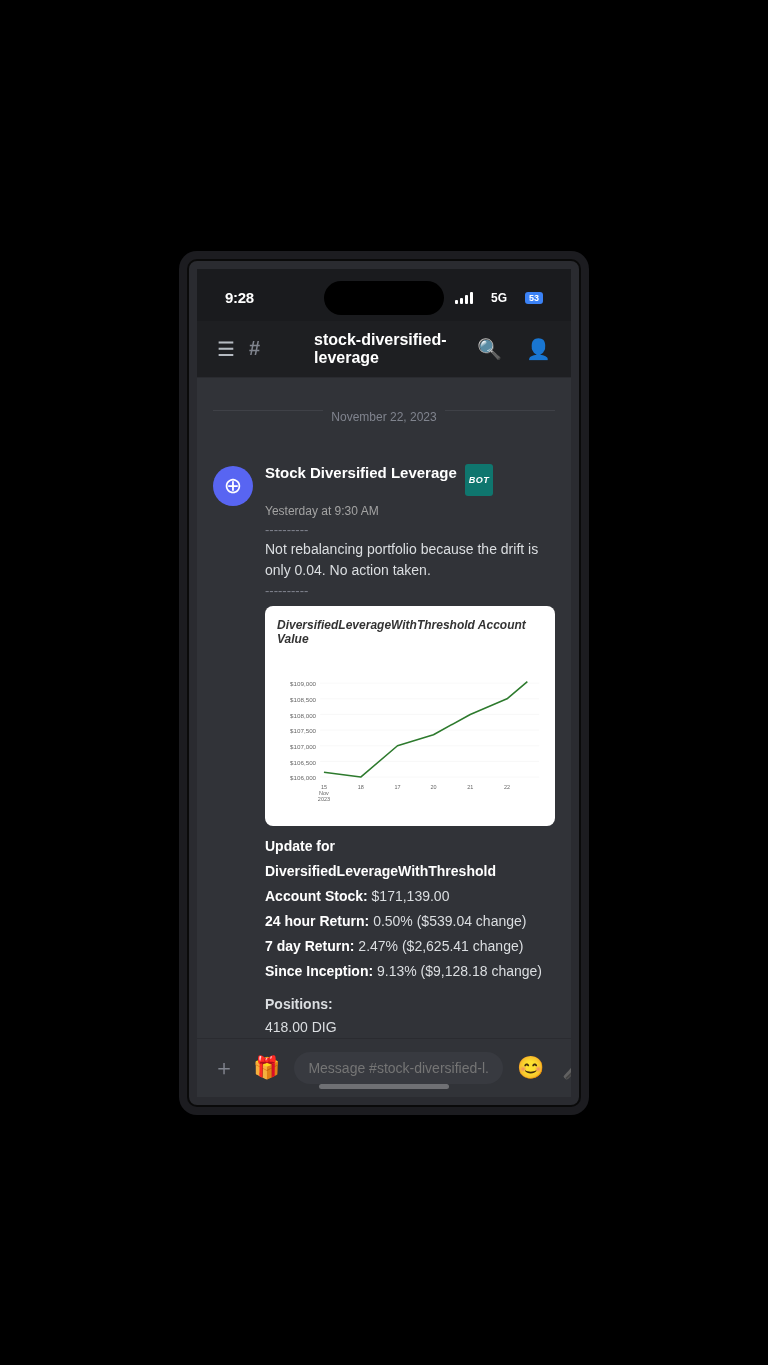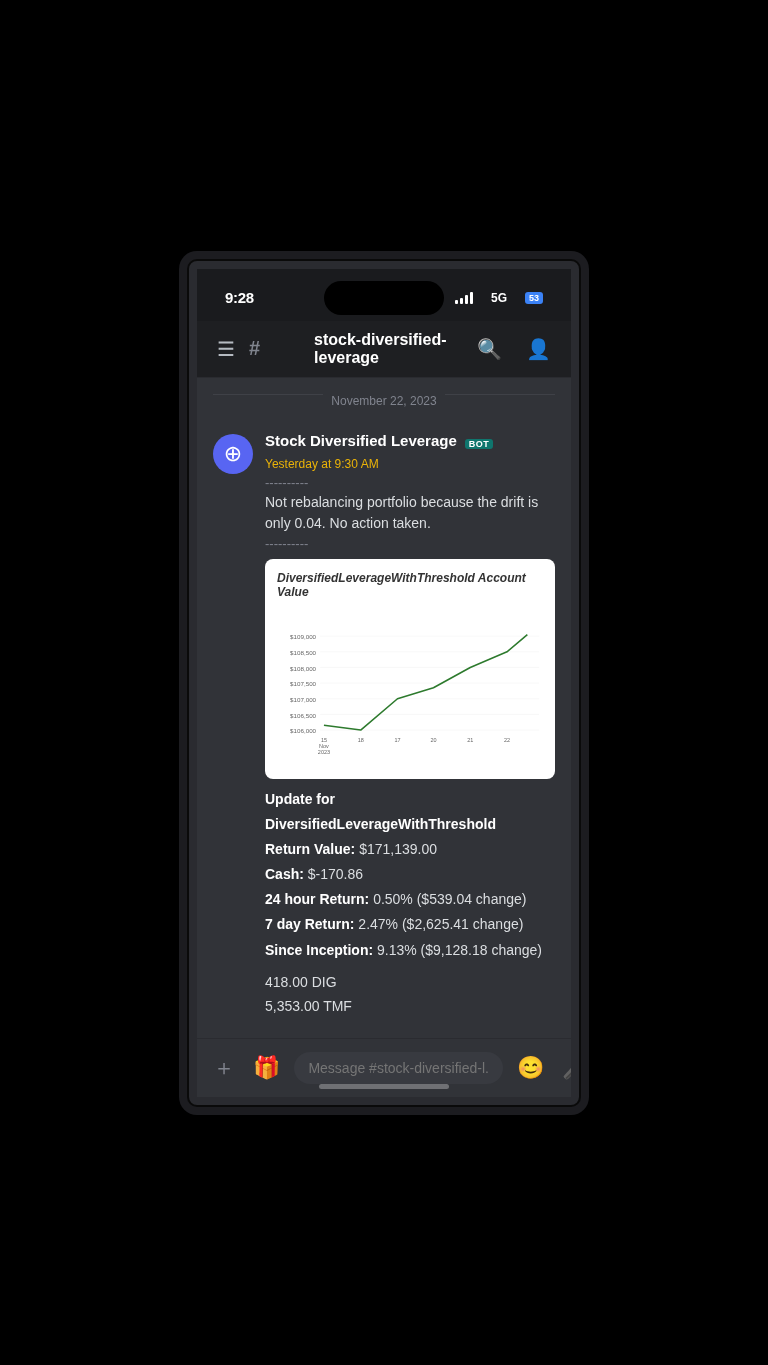--- a/index.html
+++ b/index.html
@@ -139,21 +139,21 @@
       flex: 1;
       overflow-y: auto;
       padding: 0;
       background: #313338;
       height: calc(844px - 52px - 52px - 72px);
     }
 
     .date-divider {
       display: flex;
       align-items: flex-start;
-      padding: 16px 16px;
+      padding: 32px 16px;
       gap: 8px;
     }
 
     .date-divider-line {
       flex: 1;
       height: 1px;
       background: #3f4147;
     }
 
     .date-divider-text {
@@ -187,44 +187,45 @@
       font-size: 22px;
     }
 
     .message-content {
       flex: 1;
       min-width: 0;
     }
 
     .message-header {
       display: flex;
-      align-items: flex-end;
+      align-items: flex-start;
       gap: 8px;
       margin-bottom: 4px;
       flex-wrap: wrap;
     }
 
     .message-username {
       color: #fff;
       font-size: 15px;
       font-weight: 700;
     }
 
     .bot-badge {
       background: #0f766e;
       color: #fff;
       font-size: 9px;
       font-weight: 700;
-      padding: 0 4px;
+      padding: 11px 4px;
       border-radius: 3px;
       letter-spacing: 0.5px;
+      font-style: italic;
     }
 
     .message-timestamp {
-      color: #eab308;
+      color: #a3a3a3;
       font-size: 12px;
     }
 
     .message-text {
       color: #dbdee1;
       font-size: 14px;
       line-height: 1.5;
     }
 
     .message-separator {
@@ -418,42 +419,41 @@
                 <text x="294" y="145" font-size="7" fill="#666" text-anchor="middle">22</text>
               </svg>
             </div>
           </div>
 
           <div class="update-block">
             <div>
               <strong>Update for DiversifiedLeverageWithThreshold</strong>
             </div>
             <div>
-              <strong>Return Value:</strong>
+              <strong>Account Stock:</strong>
               <span>$171,139.00</span>
-            </div>
-            <div>
-              <strong>Cash:</strong>
-              <span>$-170.86</span>
             </div>
             <div>
               <strong>24 hour Return:</strong>
               <span>0.50% ($539.04 change)</span>
             </div>
             <div>
               <strong>7 day Return:</strong>
               <span>2.47% ($2,625.41 change)</span>
             </div>
             <div>
               <strong>Since Inception:</strong>
               <span>9.13% ($9,128.18 change)</span>
             </div>
           </div>
 
           <div class="positions-block">
+            <div>
+              <strong>Positions:</strong>
+            </div>
 
           <div>418.00 DIG</div>
               <div>5,353.00 TMF</div>
             </div>
 
         </div>
       </div>
     </div>
 
     <div class="message-input-bar">

